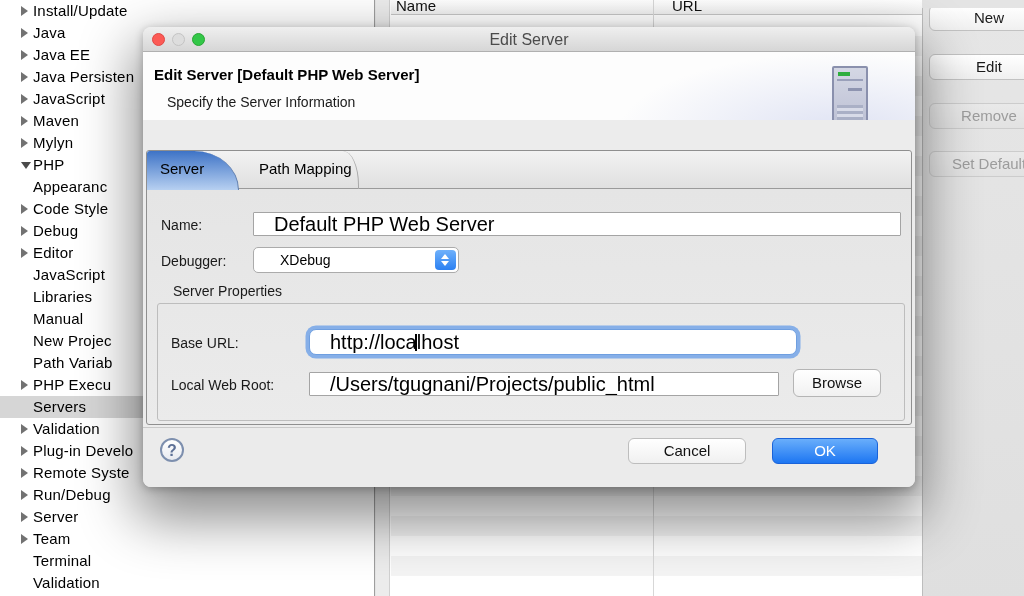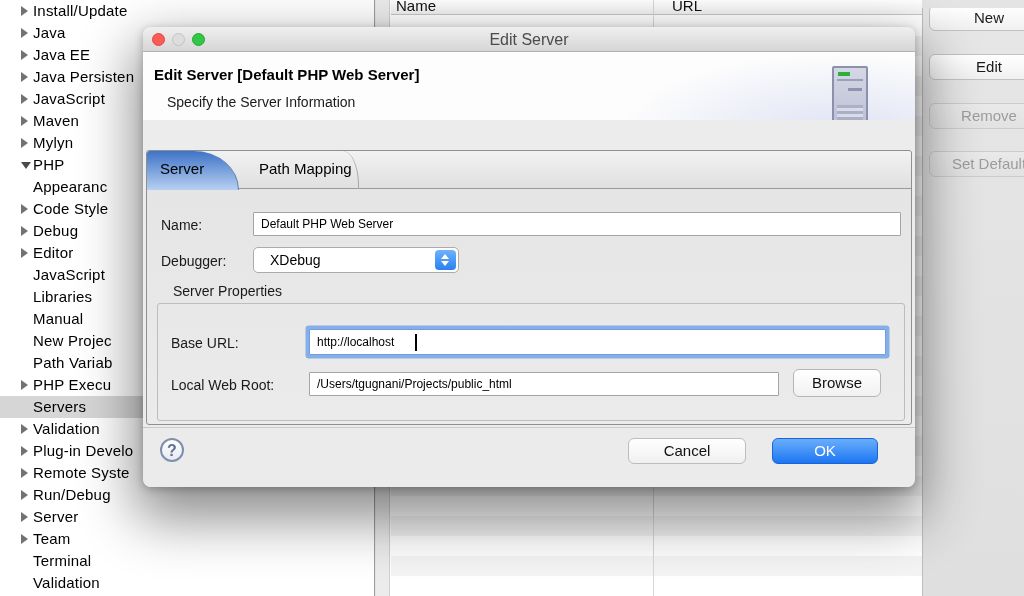--- a/index.html
+++ b/index.html
@@ -134,47 +134,47 @@
   }
   .tab-inactive {
     position: absolute; left: 92px; top: 0; width: 120px; height: 38px;
     border-right: 1px solid #a8a8a8; border-top-right-radius: 16px 34px;
     font-size: 15px; line-height: 36px; padding-left: 20px; color: #000;
   }
 
   .flabel { position: absolute; font-size: 14px; color: #1a1a1a; white-space: nowrap; }
   .tinput {
     position: absolute; font-family: "Liberation Sans", sans-serif;
-    font-size: 12px; color: #000; background: #fff;
-    border: 1px solid #a4a4a4; border-radius: 1px; padding: 0 7px; outline: none;
+    font-size: 20px; color: #000; background: #fff;
+    border: 1px solid #a4a4a4; border-radius: 1px; padding: 0 20px; outline: none;
   }
   .name-input  { left: 106px; top: 61px;  width: 648px; height: 24px; }
   .select {
     position: absolute; left: 106px; top: 96px; width: 206px; height: 26px;
     background: #fff; border: 1px solid #ababab; border-radius: 5px;
-    font-size: 14px; line-height: 24px; padding-left: 16px;
+    font-size: 14px; line-height: 24px; padding-left: 26px;
   }
   .select .stepper {
     position: absolute; right: 2px; top: 2px; width: 21px; height: 20px; border-radius: 4px;
     background: linear-gradient(#6fb1fb, #2b80f2);
   }
   .stepper .up, .stepper .dn { position: absolute; left: 6px; width: 0; height: 0; }
   .stepper .up { top: 4px;  border-bottom: 5px solid #fff; border-left: 4.5px solid transparent; border-right: 4.5px solid transparent; }
   .stepper .dn { bottom: 4px; border-top: 5px solid #fff; border-left: 4.5px solid transparent; border-right: 4.5px solid transparent; }
 
   .group-label { position: absolute; left: 26px; top: 132px; font-size: 14px; color: #1a1a1a; }
   .group-box {
     position: absolute; left: 10px; top: 152px; width: 748px; height: 118px;
     border: 1px solid #bdbdbd; border-radius: 3px;
   }
   .baseurl-input {
-    left: 162px; top: 178px; width: 577px; height: 26px;
+    left: 162px; top: 178px; width: 488px; height: 26px;
     border: 1px solid #6f9fe0;
     box-shadow: 0 0 0 3.5px rgba(109,160,231,0.8);
-    border-radius: 1px;
+    border-radius: 7px;
   }
   .caret { position: absolute; left: 268px; top: 183px; width: 1.5px; height: 17px; background: #000; z-index: 3; }
   .webroot-input { left: 162px; top: 221px; width: 470px; height: 24px; }
   .browse-btn {
     position: absolute; left: 646px; top: 218px; width: 88px; height: 28px;
     background: linear-gradient(#ffffff, #f1f1f1); border: 1px solid #b5b5b5; border-radius: 6px;
     font-size: 15px; text-align: center; line-height: 26px; color: #111; cursor: default;
   }
 
   .dlg-footer {

